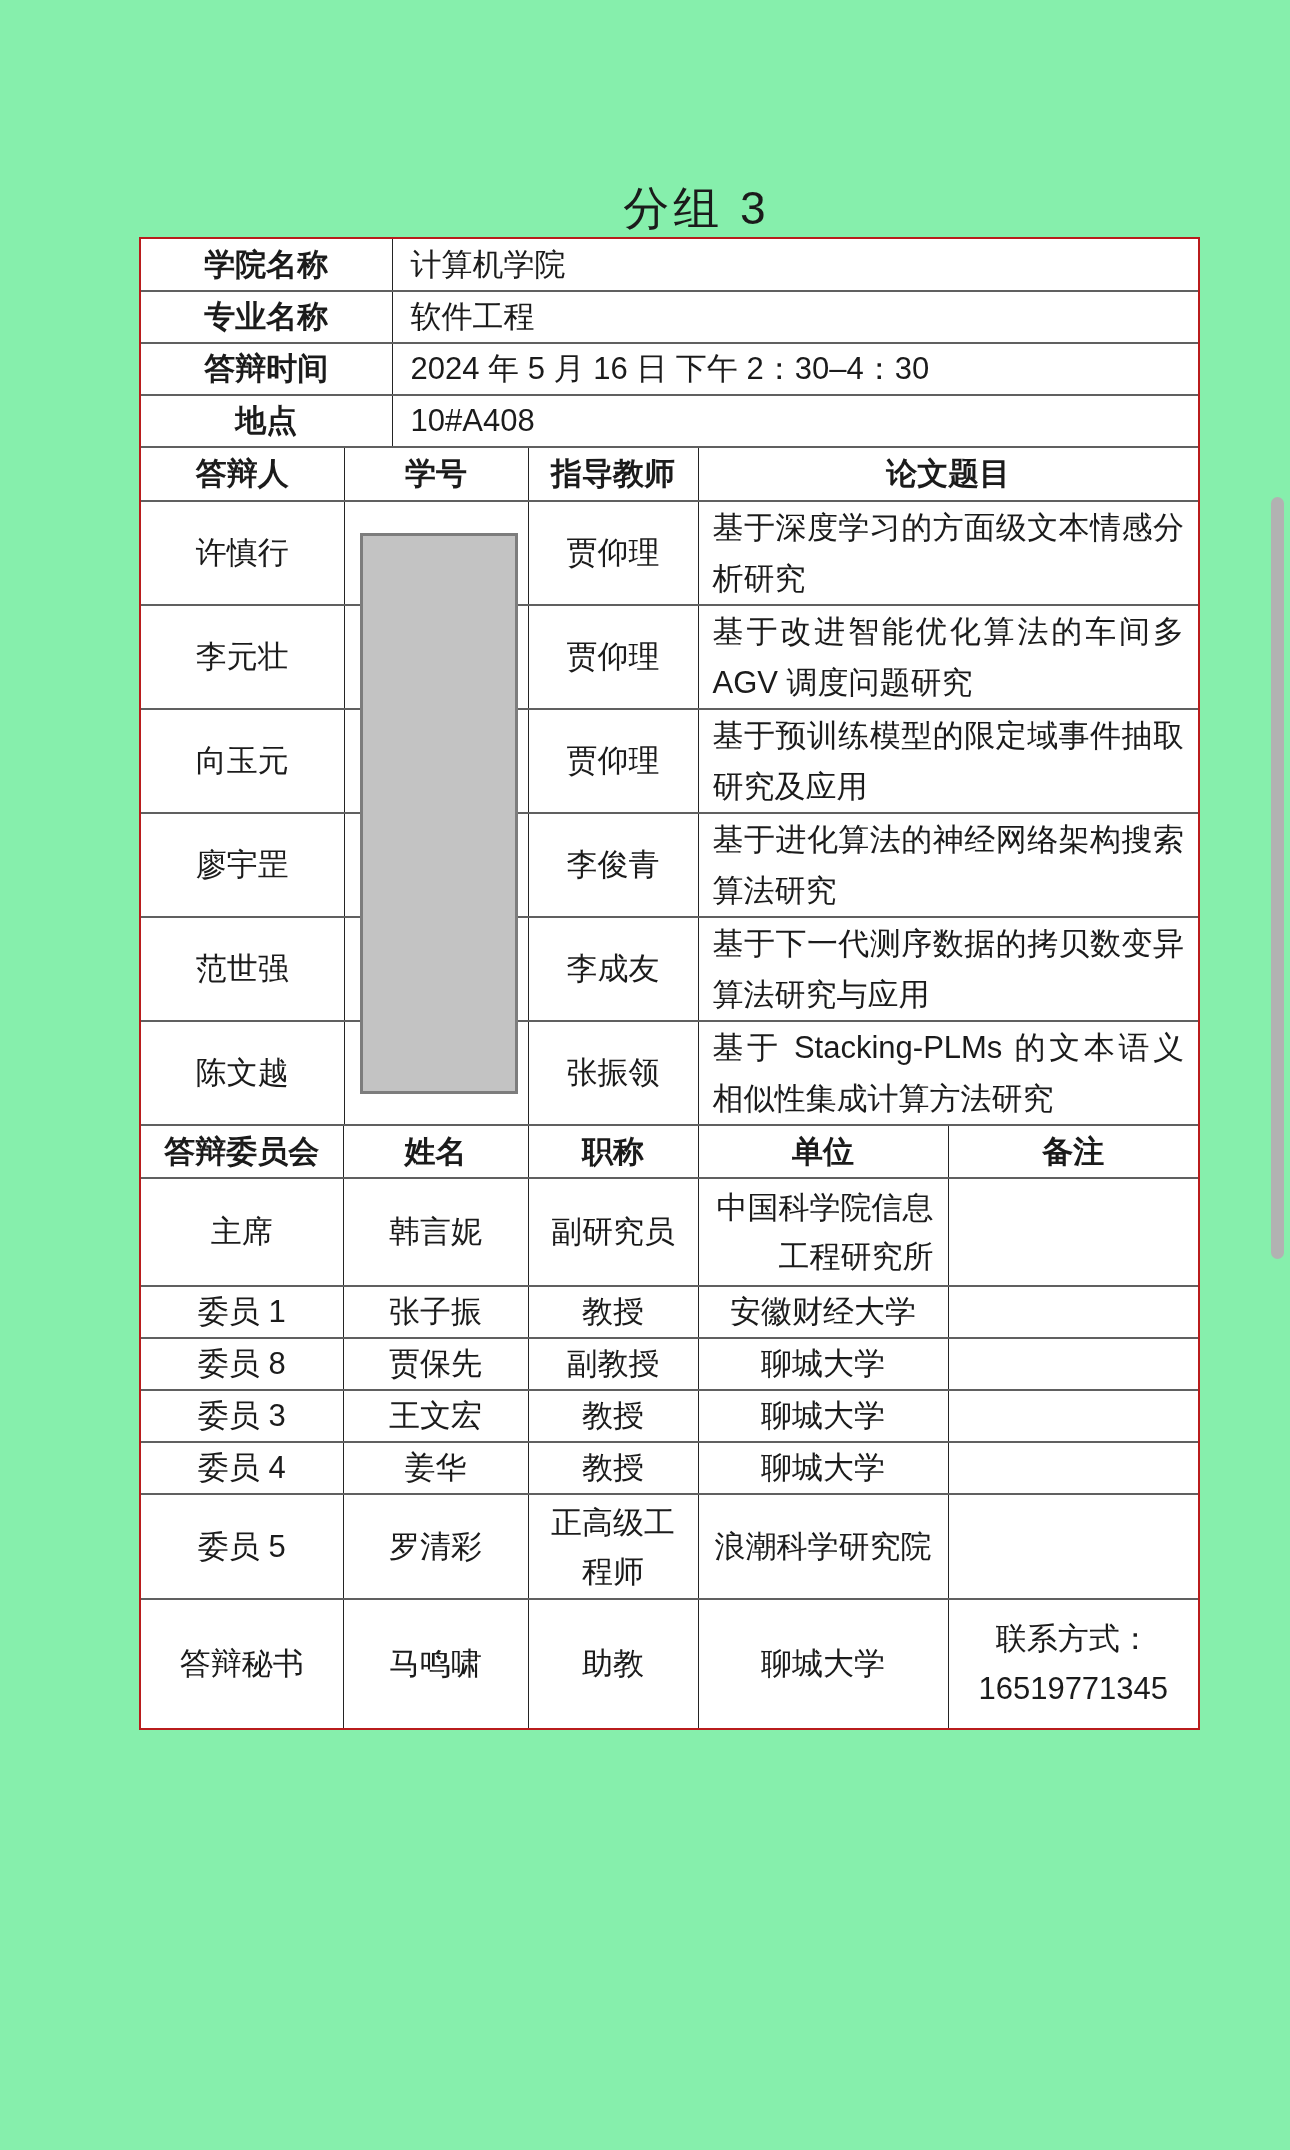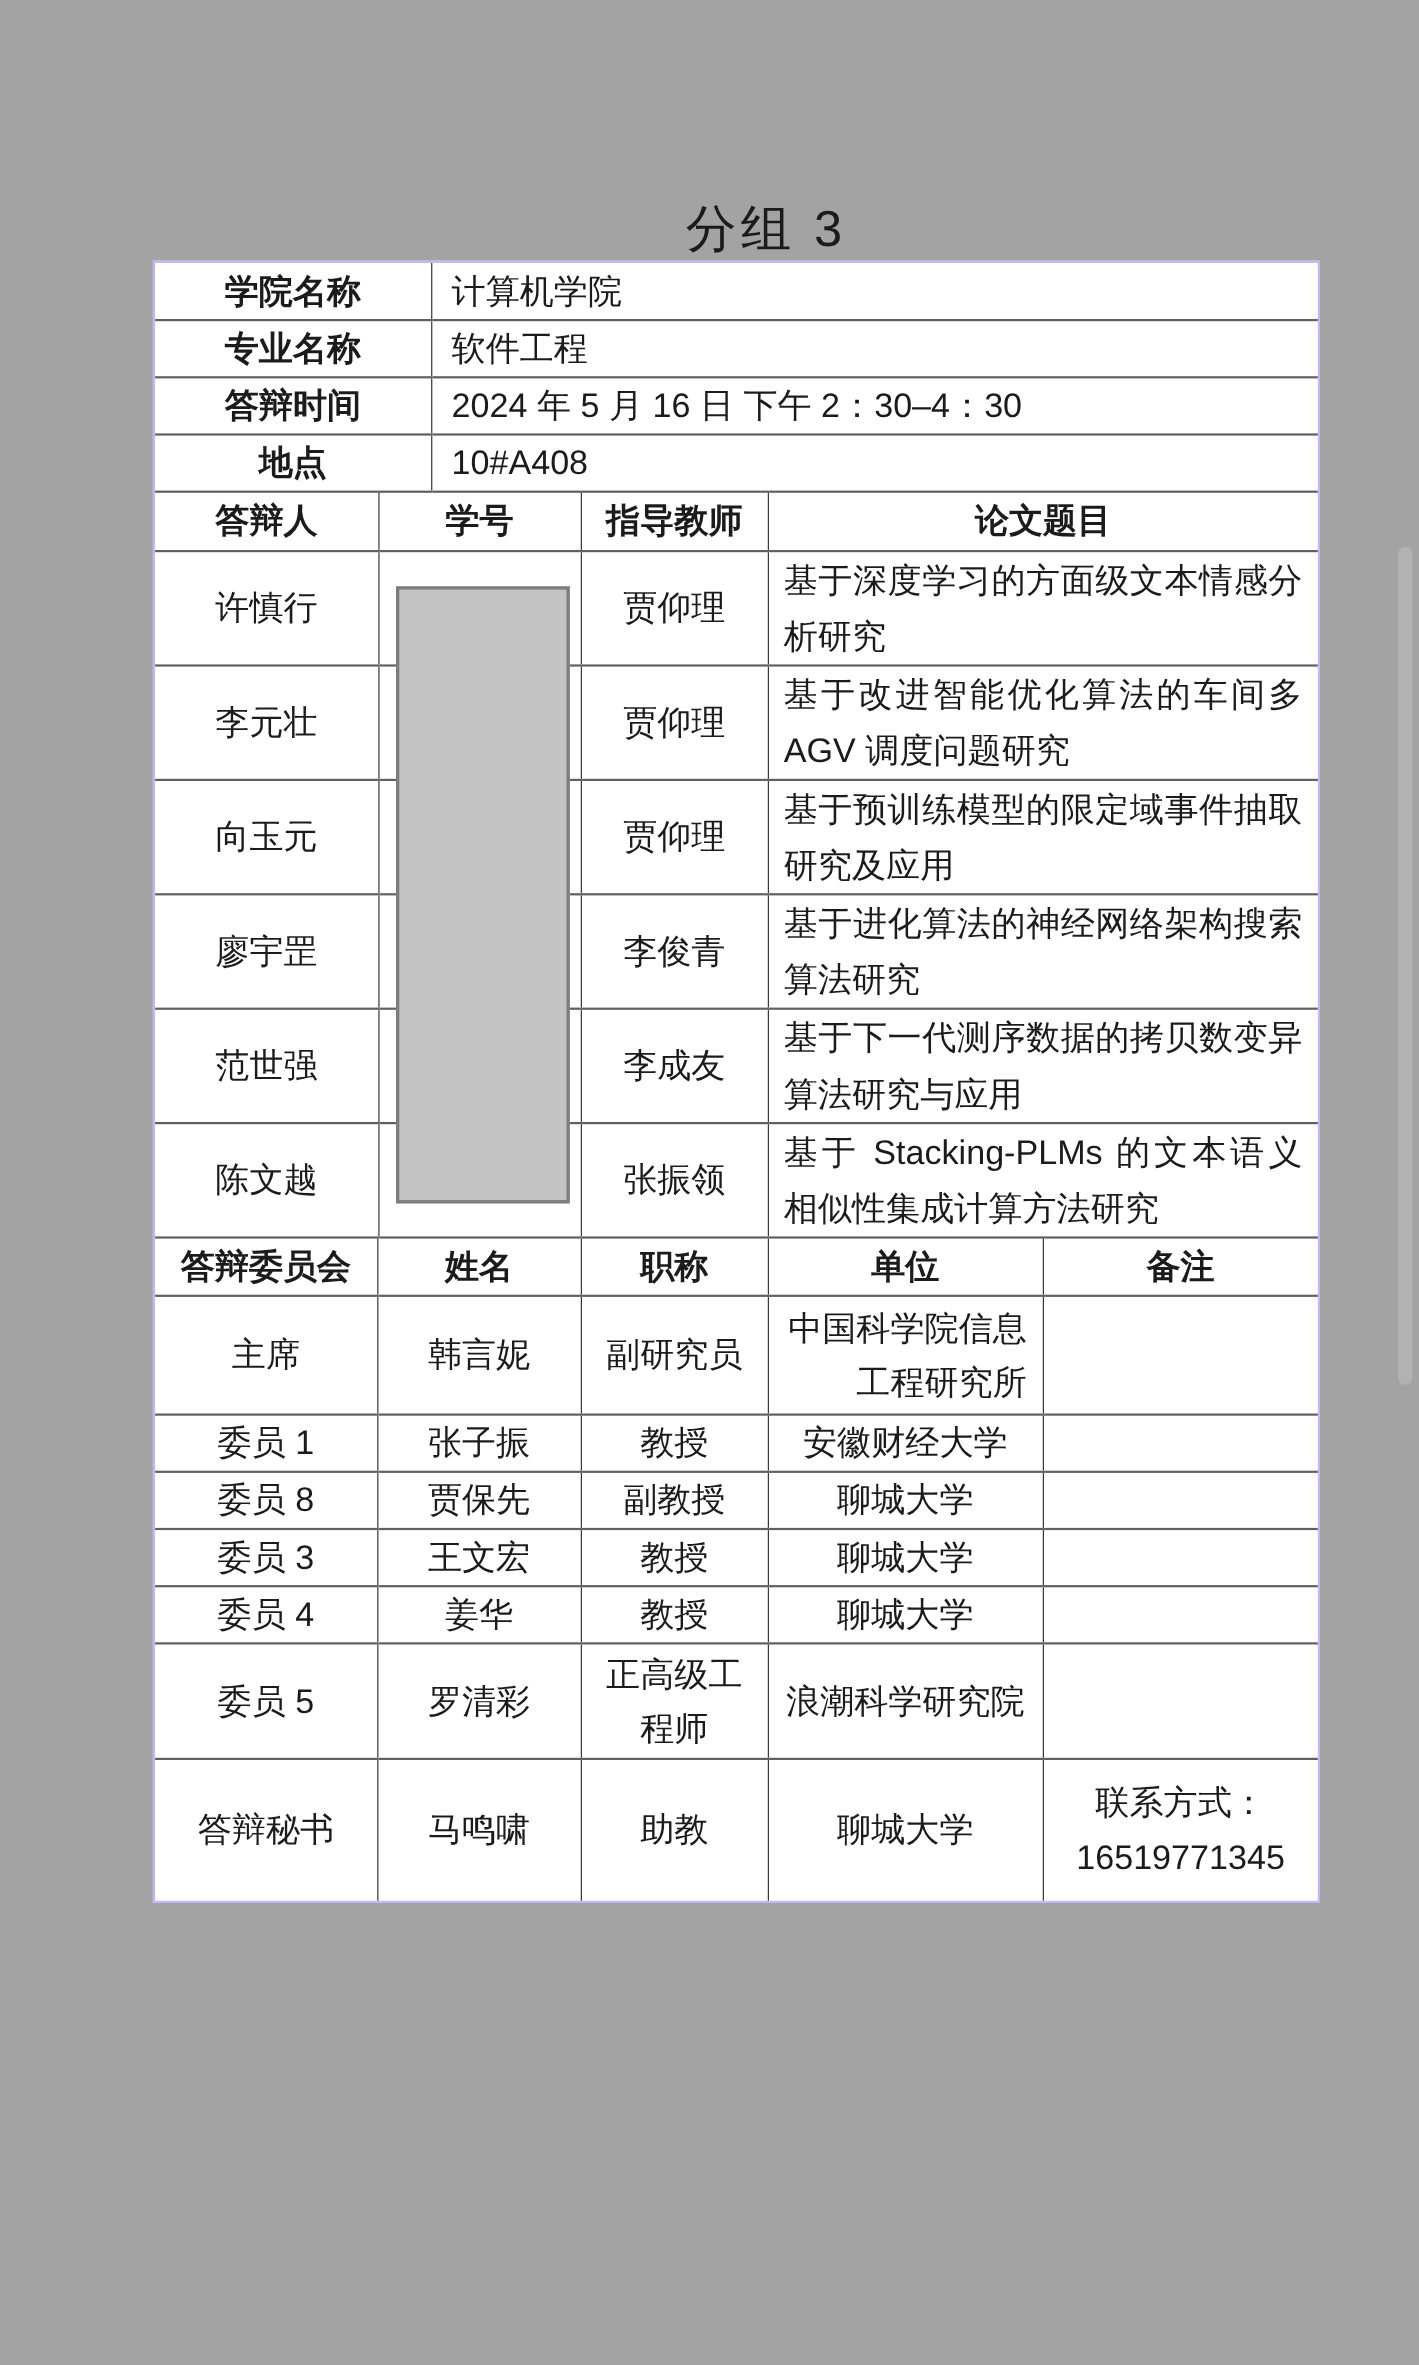--- a/index.html
+++ b/index.html
@@ -1,26 +1,26 @@
 <!DOCTYPE html>
 <html><head>
 <meta charset="utf-8">
 <style>
   html,body{margin:0;padding:0;background:#ffffff;}
   .page{
-    position:relative;width:1290px;height:2150px;background:#a3a3a3;overflow:hidden;
+    position:relative;width:1290px;height:2150px;background:#86efac;overflow:hidden;
     font-family:"Liberation Sans","DejaVu Sans",sans-serif;color:#1b1b1b;
   }
   .doc-title{
     position:absolute;left:139px;top:178px;width:1061px;height:60px;
     text-align:center;text-indent:54px;font-size:46px;font-weight:400;letter-spacing:4px;
   }
   .table-wrap{
     position:absolute;left:139px;top:237px;width:1061px;
-    border:2px solid #c4b5fd;box-sizing:border-box;background:#ffffff;
+    border:2px solid #b91c1c;box-sizing:border-box;background:#ffffff;
   }
   table{border-collapse:collapse;width:100%;table-layout:fixed;}
   td{
     border-right:1.5px solid #242424;border-bottom:2.5px solid #606060;
     font-size:31px;text-align:center;vertical-align:middle;
     padding:0;overflow:hidden;box-sizing:border-box;
   }
   td:last-child{border-right:none;}
   table.last tr:last-child td{border-bottom:none;}
   .b{font-weight:700;}

